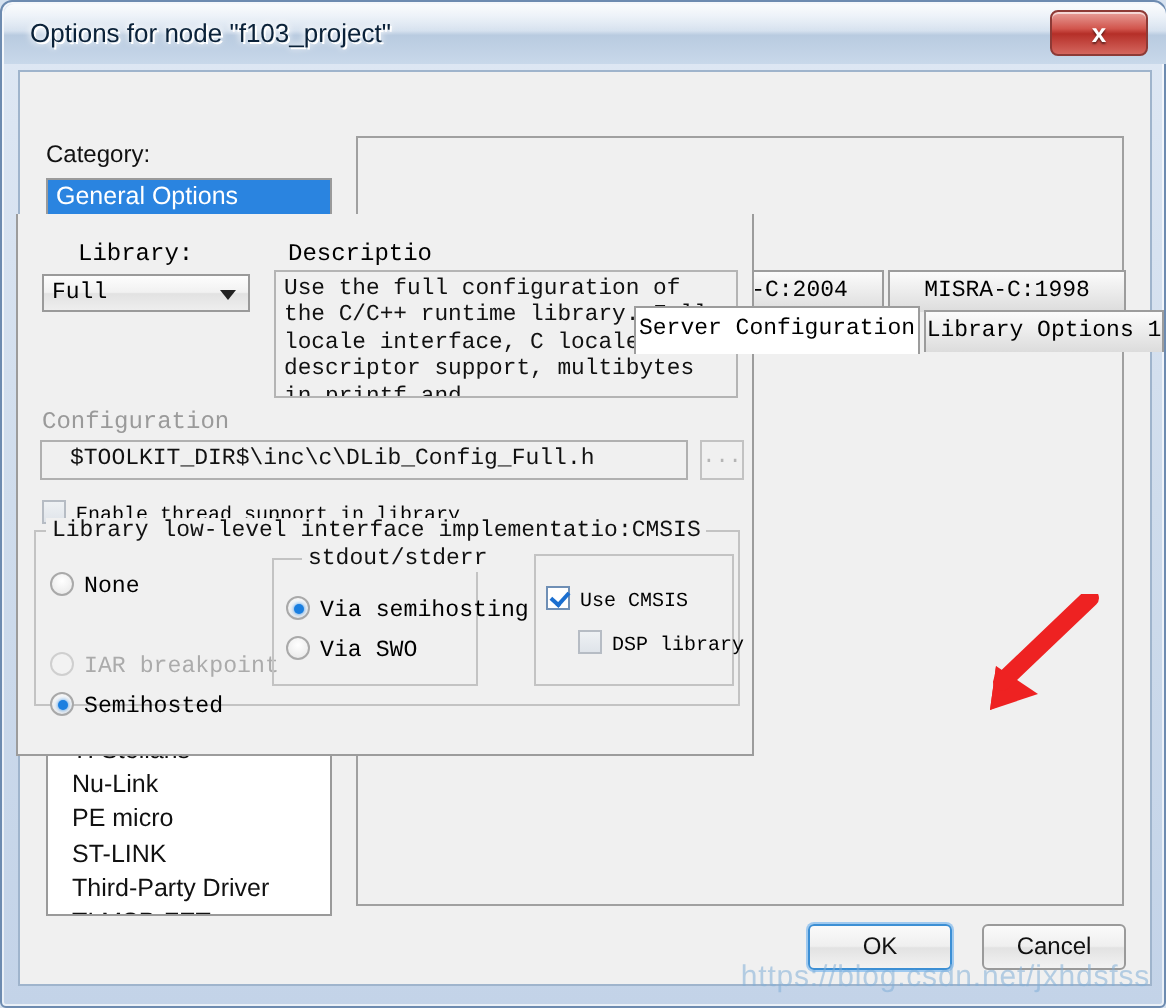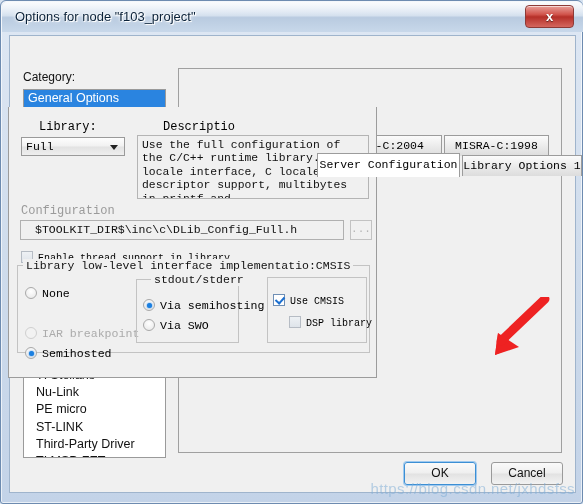--- a/index.html
+++ b/index.html
@@ -96,21 +96,21 @@
     box-sizing:border-box;border:1px solid #9a9a9a;
     background:linear-gradient(to bottom,#fdfdfd 0%,#f1f1f1 48%,#e2e2e2 52%,#eeeeee 100%);
     font-family:"Liberation Mono",monospace;font-size:11.5px;
     line-height:17px;padding-left:4px;cursor:pointer;
   }
   #lib-arrow{
     position:absolute;right:6px;top:7px;width:0;height:0;
     border-left:4px solid transparent;border-right:4px solid transparent;
     border-top:5px solid #222;
   }
-  #desc-label{position:absolute;left:154px;top:13px;font-size:12px;}
+  #desc-label{position:absolute;left:135px;top:13px;font-size:12px;}
   #desc-box{
     position:absolute;left:128px;top:28px;width:232px;height:64px;
     background:#f0f0f0;border:1px solid #b4b4b4;box-sizing:border-box;
     font-family:"Liberation Mono",monospace;font-size:11.4px;
     line-height:13.4px;color:#111;padding:3px 4px;overflow:hidden;
   }
   #cfg-label{
     position:absolute;left:12px;top:97px;font-size:12px;color:#9a9a9a;
   }
   #cfg-input{
@@ -222,21 +222,21 @@
       <div class="cat-item indent"><span>ST-LINK</span></div>
       <div class="cat-item indent"><span>Third-Party Driver</span></div>
       <div class="cat-item indent"><span>TI MSP-FET</span></div>
     </div>
 
   <div id="pane"></div>
 
   <div id="tabrow-top" class="tabrow" style="left: 184px; top: 134px; width: 375px;">
       <div class="tab" style="left: 0px; top: 0px; width: 136px;">Library Options 2</div>
       <div class="tab" style="left: 138px; top: 0px; width: 119px;">MISRA-C:2004</div>
-      <div class="tab" style="left: 259px; top: 0px; width: 105px;">MISRA-C:1998</div>
+      <div class="tab" style="left: 259px; top: 0px; width: 119px;">MISRA-C:1998</div>
     </div>
   <div id="tabrow-bottom" class="tabrow" style="left: 184px; top: 154px; width: 375px;">
       <div class="tab" style="left: 0px; width: 62px; top: 0px;">Target</div>
       <div class="tab" style="left: 64px; width: 66px; top: 0px;">Output</div>
       <div class="tab active" style="left: 132px; width: 143px; top: -2px;">Server Configuration</div>
       <div class="tab" style="left: 277px; width: 120px; top: 0px;">Library Options 1</div>
     </div>
 
   <div id="tabbody">
 

